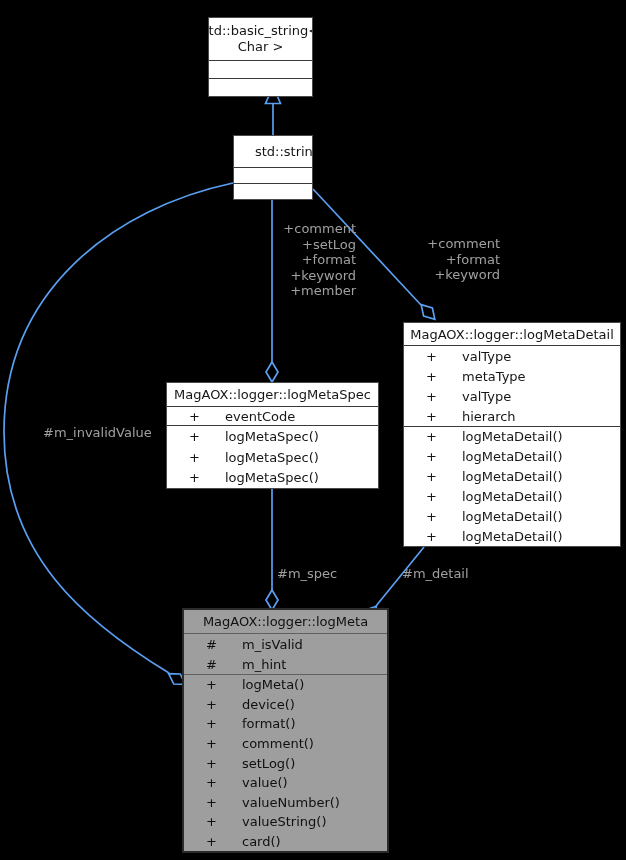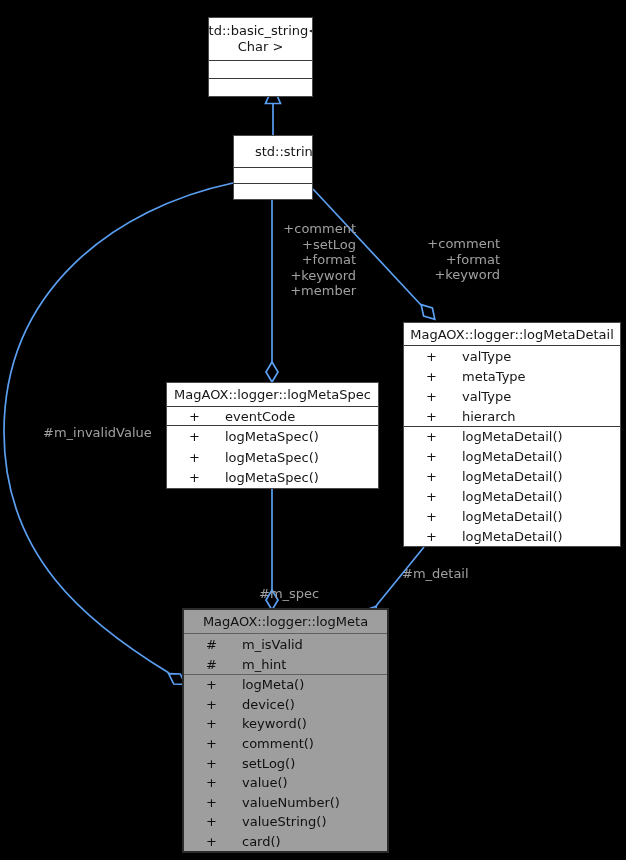--- a/index.html
+++ b/index.html
@@ -173,21 +173,21 @@
       <div class="mrow">
         <span class="acc">+</span>
         <span class="mname">logMeta()</span>
       </div>
       <div class="mrow">
         <span class="acc">+</span>
         <span class="mname">device()</span>
       </div>
       <div class="mrow">
         <span class="acc">+</span>
-        <span class="mname">keyword()</span>
+        <span class="mname">format()</span>
       </div>
       <div class="mrow">
         <span class="acc">+</span>
         <span class="mname">comment()</span>
       </div>
       <div class="mrow">
         <span class="acc">+</span>
         <span class="mname">setLog()</span>
       </div>
       <div class="mrow">
@@ -218,17 +218,17 @@
   </div>
 
   <div class="edge-label" style="left:414px; top:236px; width:86px;">
     <div>+comment</div>
     <div>+format</div>
     <div>+keyword</div>
   </div>
 
   <div class="edge-label left-align" style="left:43px; top:425px;">#m_invalidValue</div>
 
-  <div class="edge-label left-align" style="left:259px; top:566px;margin-top:20px;">#m_spec</div>
+  <div class="edge-label left-align" style="left:277px; top:566px;">#m_spec</div>
 
   <div class="edge-label left-align" style="left:402px; top:566px;">#m_detail</div>
 
 </div>
 
 </body></html>

